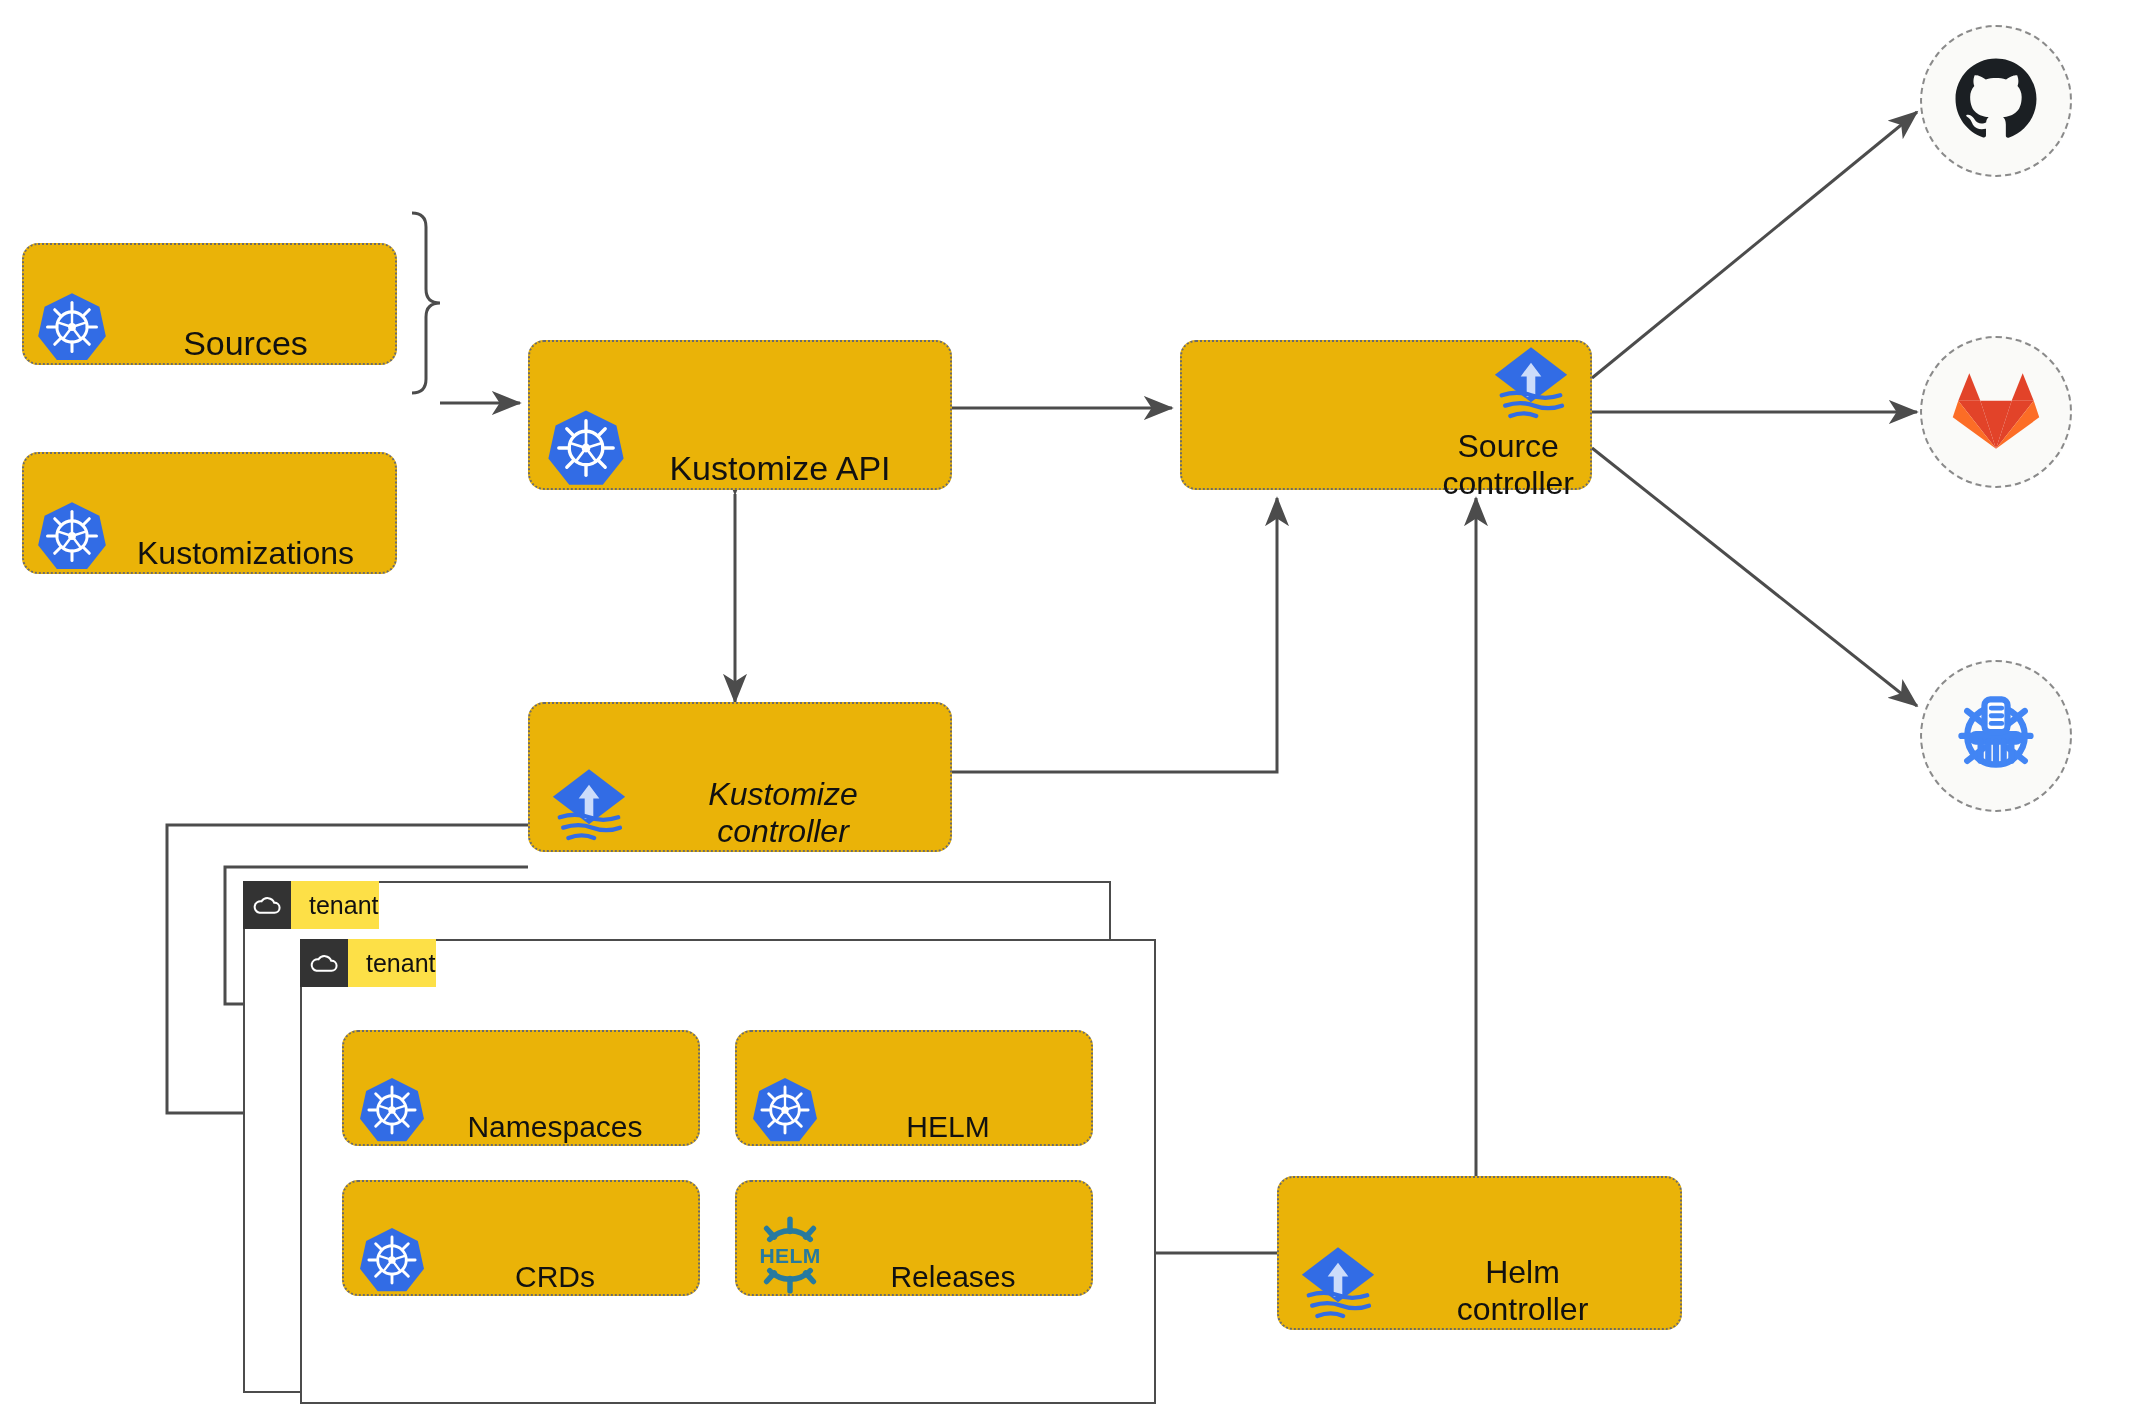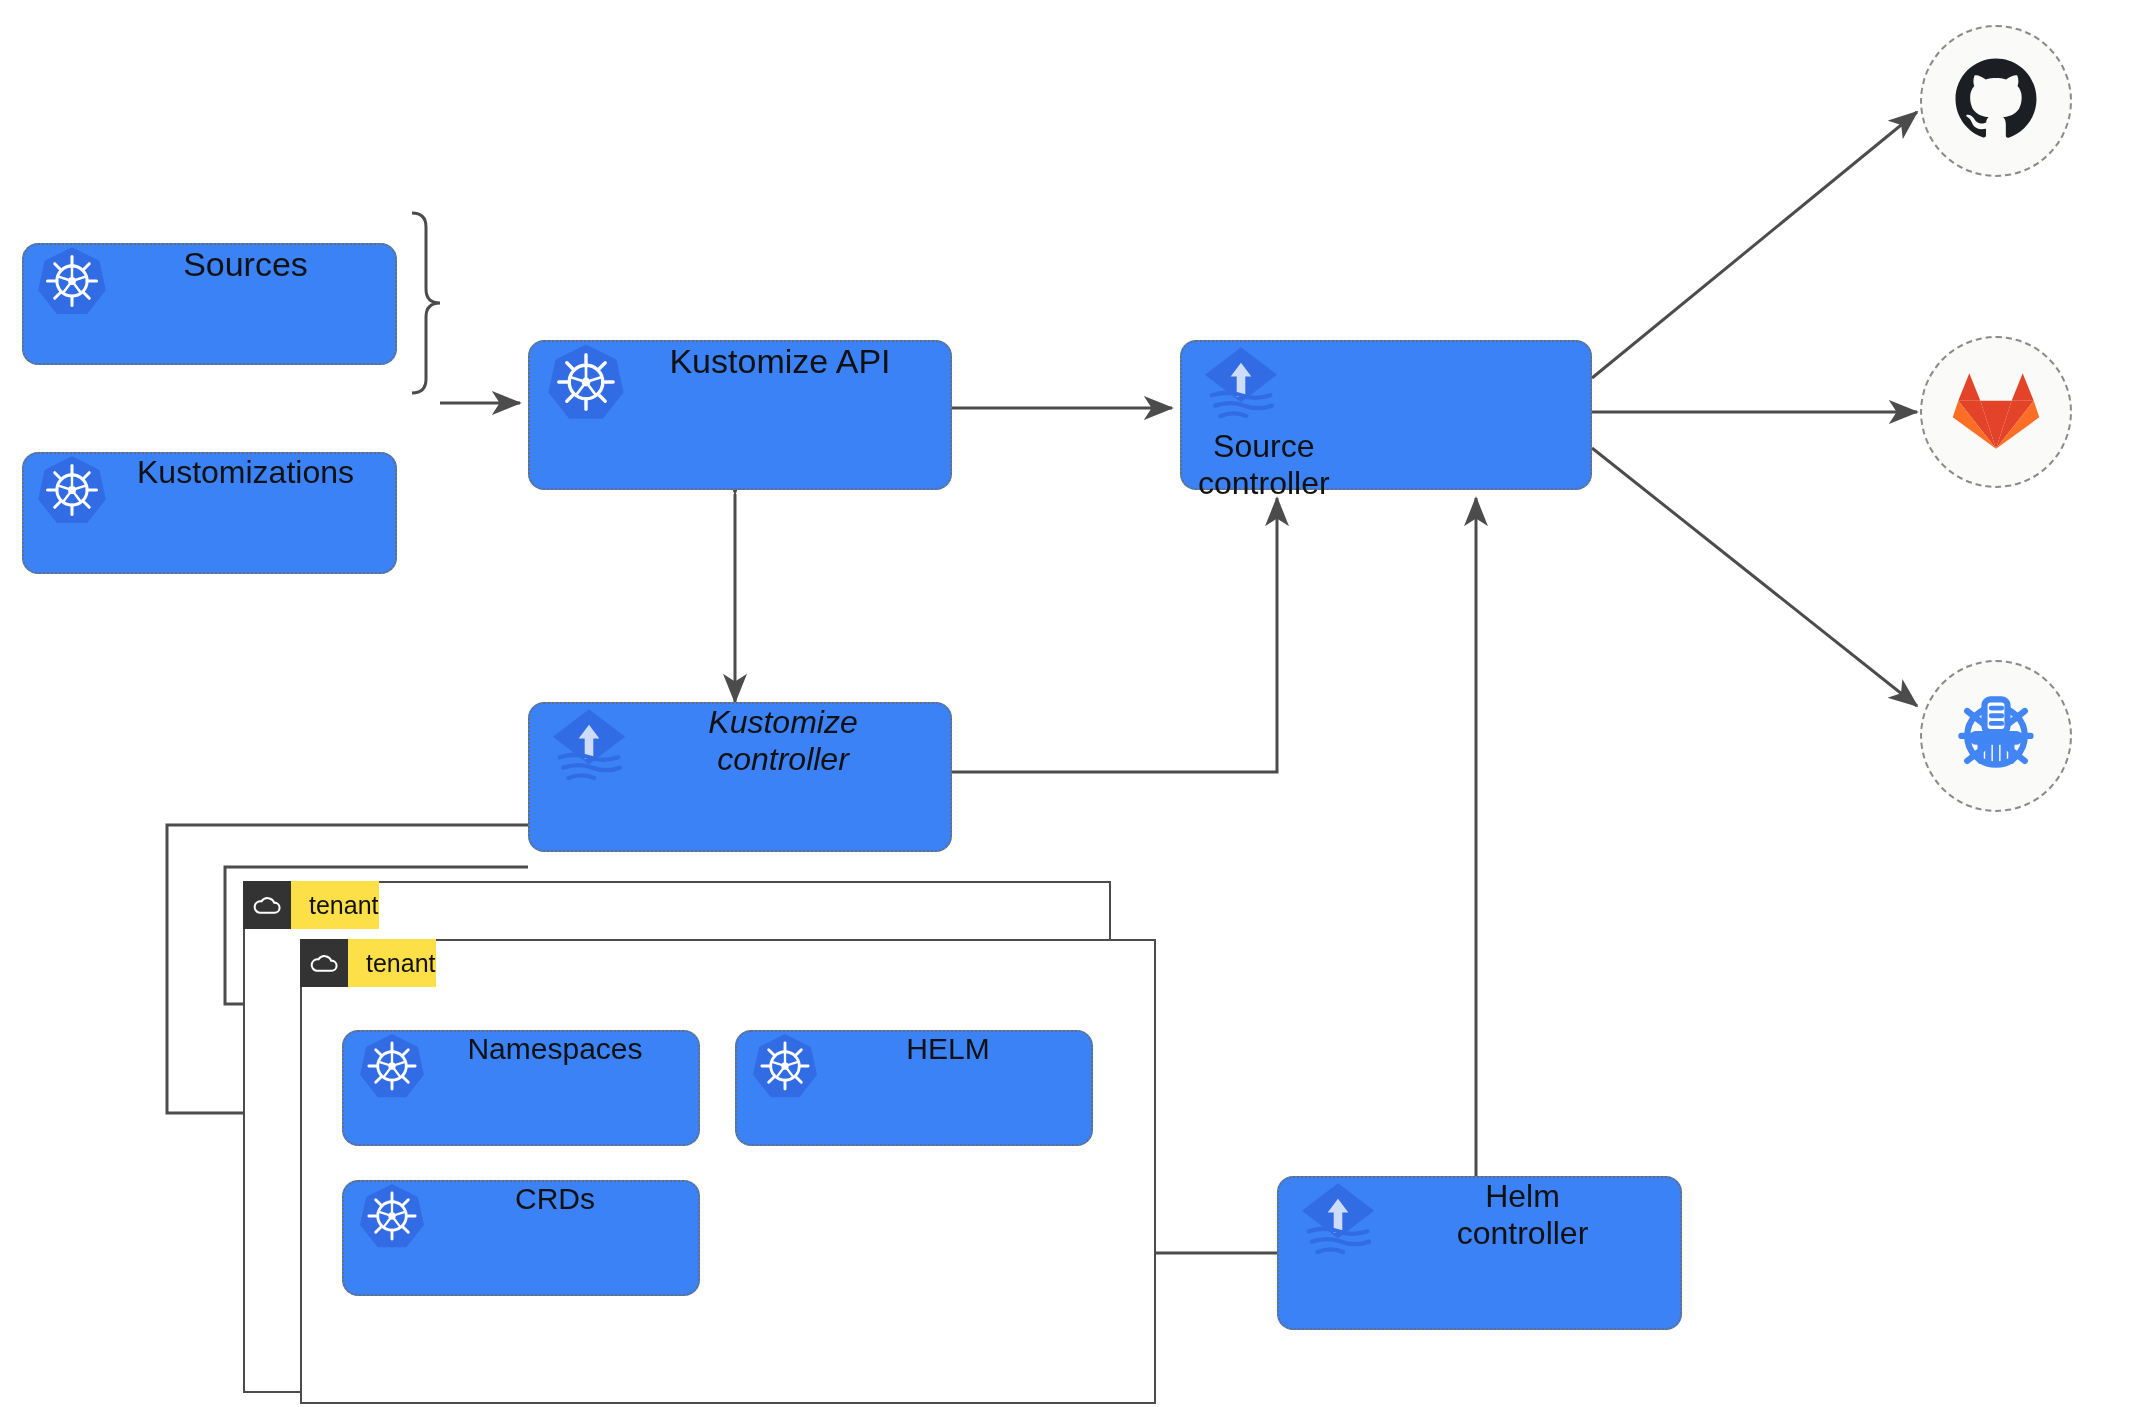--- a/index.html
+++ b/index.html
@@ -1,21 +1,21 @@
 <!DOCTYPE html>
 <html><head>
 <meta charset="utf-8">
 <style>
   html,body{margin:0;padding:0;background:#ffffff;}
   body{font-family:"Liberation Sans","DejaVu Sans",sans-serif;}
   #canvas{position:relative;width:2144px;height:1407px;background:#ffffff;overflow:hidden;}
   svg.wires{position:absolute;left:0;top:0;width:2144px;height:1407px;pointer-events:none;}
 
-  .node{position:absolute;background:#3b82f6;border:2.5px dotted #6b6b6b;border-radius:16px;
-        display:flex;align-items:flex-start;box-sizing:border-box;}
+  .node{position:absolute;background:#eab308;border:2.5px dotted #6b6b6b;border-radius:16px;
+        display:flex;align-items:flex-end;box-sizing:border-box;}
   .node .ico{flex:0 0 auto;display:flex;align-items:center;justify-content:center;}
   .node .lbl{flex:1 1 auto;text-align:center;color:#111;line-height:1.15;}
 
   .lbl-xl{font-size:34px;}
   .lbl-lg{font-size:32px;}
   .lbl-md{font-size:30px;}
 
   .tenantbox{position:absolute;background:#ffffff;border:2.5px solid #4c4c4c;box-sizing:border-box;}
   .tenanthdr{position:absolute;display:flex;align-items:center;height:48px;}
   .tenanthdr .cloudsq{width:48px;height:48px;background:#333333;display:flex;align-items:center;justify-content:center;}
@@ -260,20 +260,28 @@
 
   <div class="node" style="left:342px;top:1180px;width:358px;height:116px;padding:0 14px;">
     <span class="ico">
       <svg width="68" height="68">
           <use href="#sym-k8s"></use>
         </svg>
     </span>
     <span class="lbl lbl-md">CRDs</span>
   </div>
 
+  <div class="node" style="left:735px;top:1180px;width:358px;height:116px;padding:0 14px;">
+    <span class="ico">
+      <svg width="78" height="78">
+          <use href="#sym-helm"></use>
+        </svg>
+    </span>
+    <span class="lbl lbl-md">Releases</span>
+  </div>
 
   <div class="circ" style="left:1920px;top:25px;">
     <span>
       <svg width="92" height="92">
           <use href="#sym-github"></use>
         </svg>
     </span>
   </div>
 
   <div class="circ" style="left:1920px;top:336px;">

